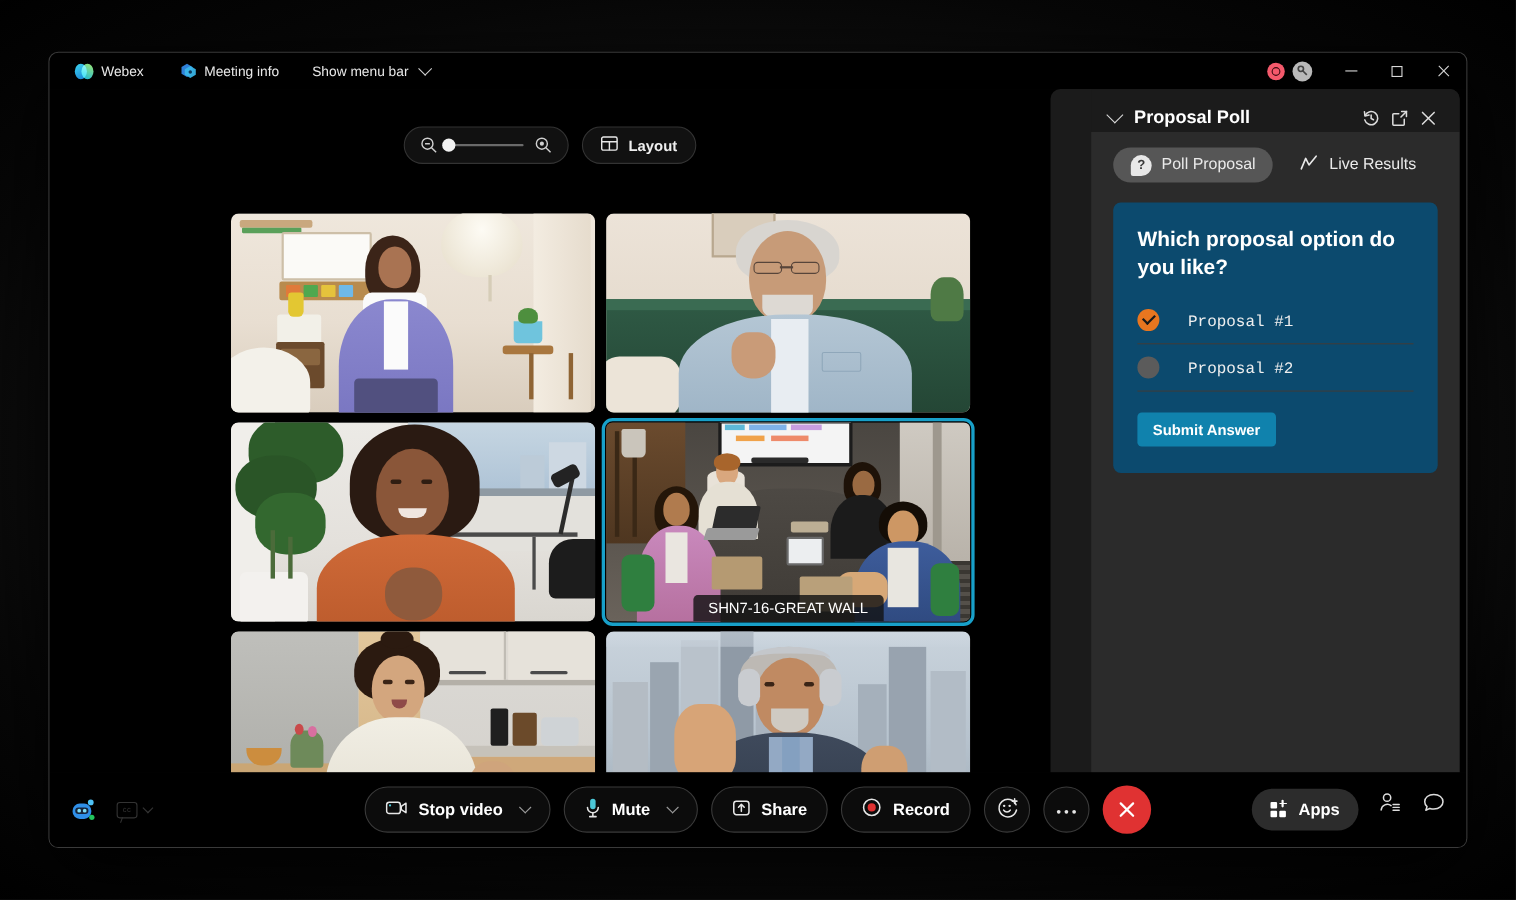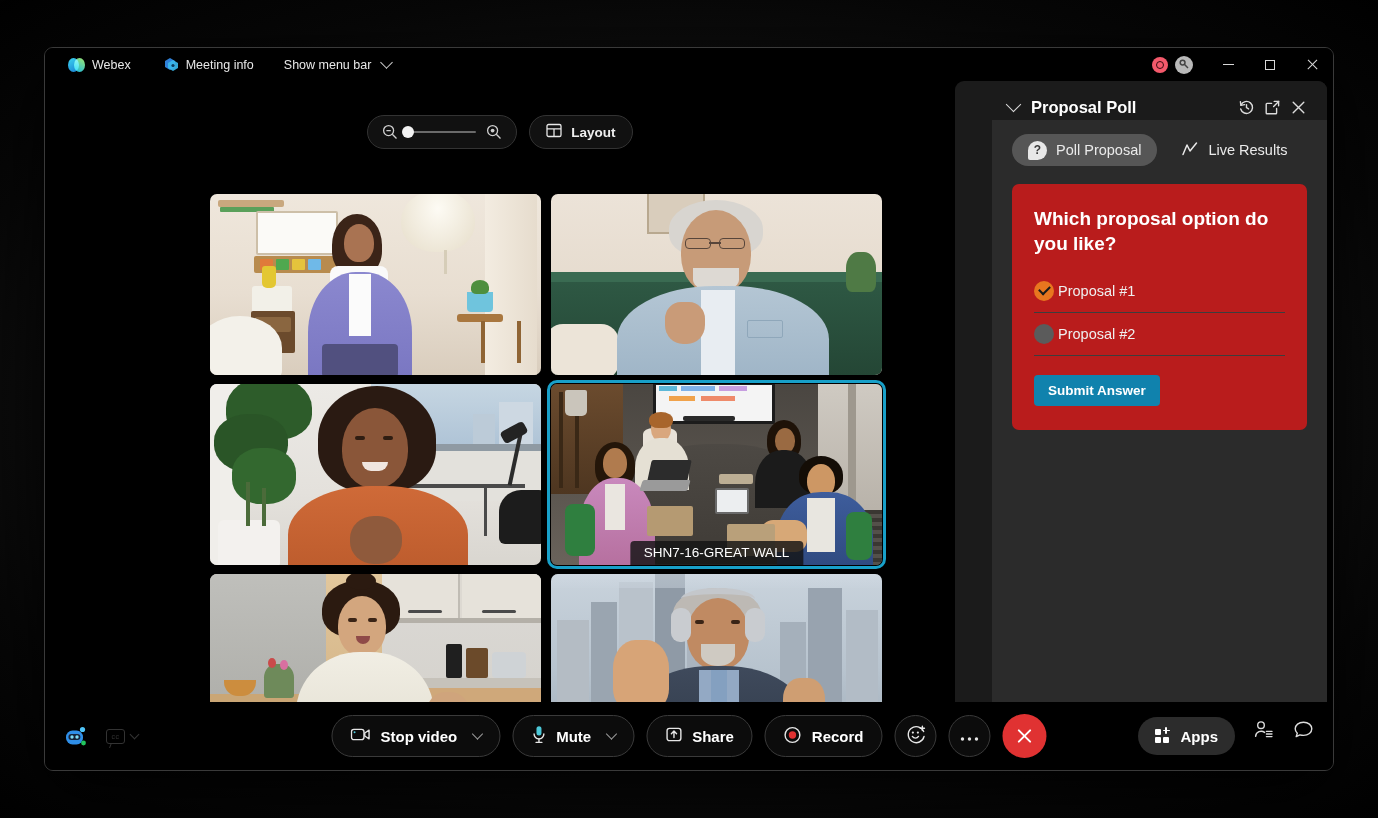--- a/index.html
+++ b/index.html
@@ -158,24 +158,24 @@
     color: #eaeaea; font-size: 14.5px;
   }
   .tab.active { background: #565656; }
   .q-mark-circle {
     width: 19px; height: 19px; border-radius: 50% 50% 50% 2px; background: #e8e8e8;
     display:flex; align-items:center; justify-content:center;
     color:#3a3a3a; font-size: 12px; font-weight:700; flex:0 0 19px;
   }
 
   #poll-card {
-    background: #b91c1c; border-radius: 7px; padding: 22px 22px 24px 22px;
+    background: #0c4a6e; border-radius: 7px; padding: 22px 22px 24px 22px;
   }
   #poll-question { color: #fff; font-size: 19px; font-weight: 700; line-height: 1.33; margin-bottom: 17px; }
-  .opt-row { display: flex; align-items: center; gap: 4px; padding: 7px 0; }
+  .opt-row { display: flex; align-items: flex-end; gap: 26px; padding: 7px 0; font-family: Liberation Mono, monospace; }
   .radio { width: 20px; height: 20px; border-radius: 50%; background: #5b5b5b; flex: 0 0 20px; }
   .radio.checked { background: #e8761f; display:flex; align-items:center; justify-content:center; }
   .radio.checked::after {
     content:""; width: 9px; height: 5px; border-left: 2px solid #1a1a1a; border-bottom: 2px solid #1a1a1a;
     transform: rotate(-45deg) translate(1px,-1px);
   }
   .opt-label { color: #efefef; font-size: 14.5px; }
   .opt-div { height: 1px; background: #3d3d3d; margin: 4px 0; }
   #submit-answer {
     margin-top: 15px; background: #1082ad; color: #fff; border: none;

